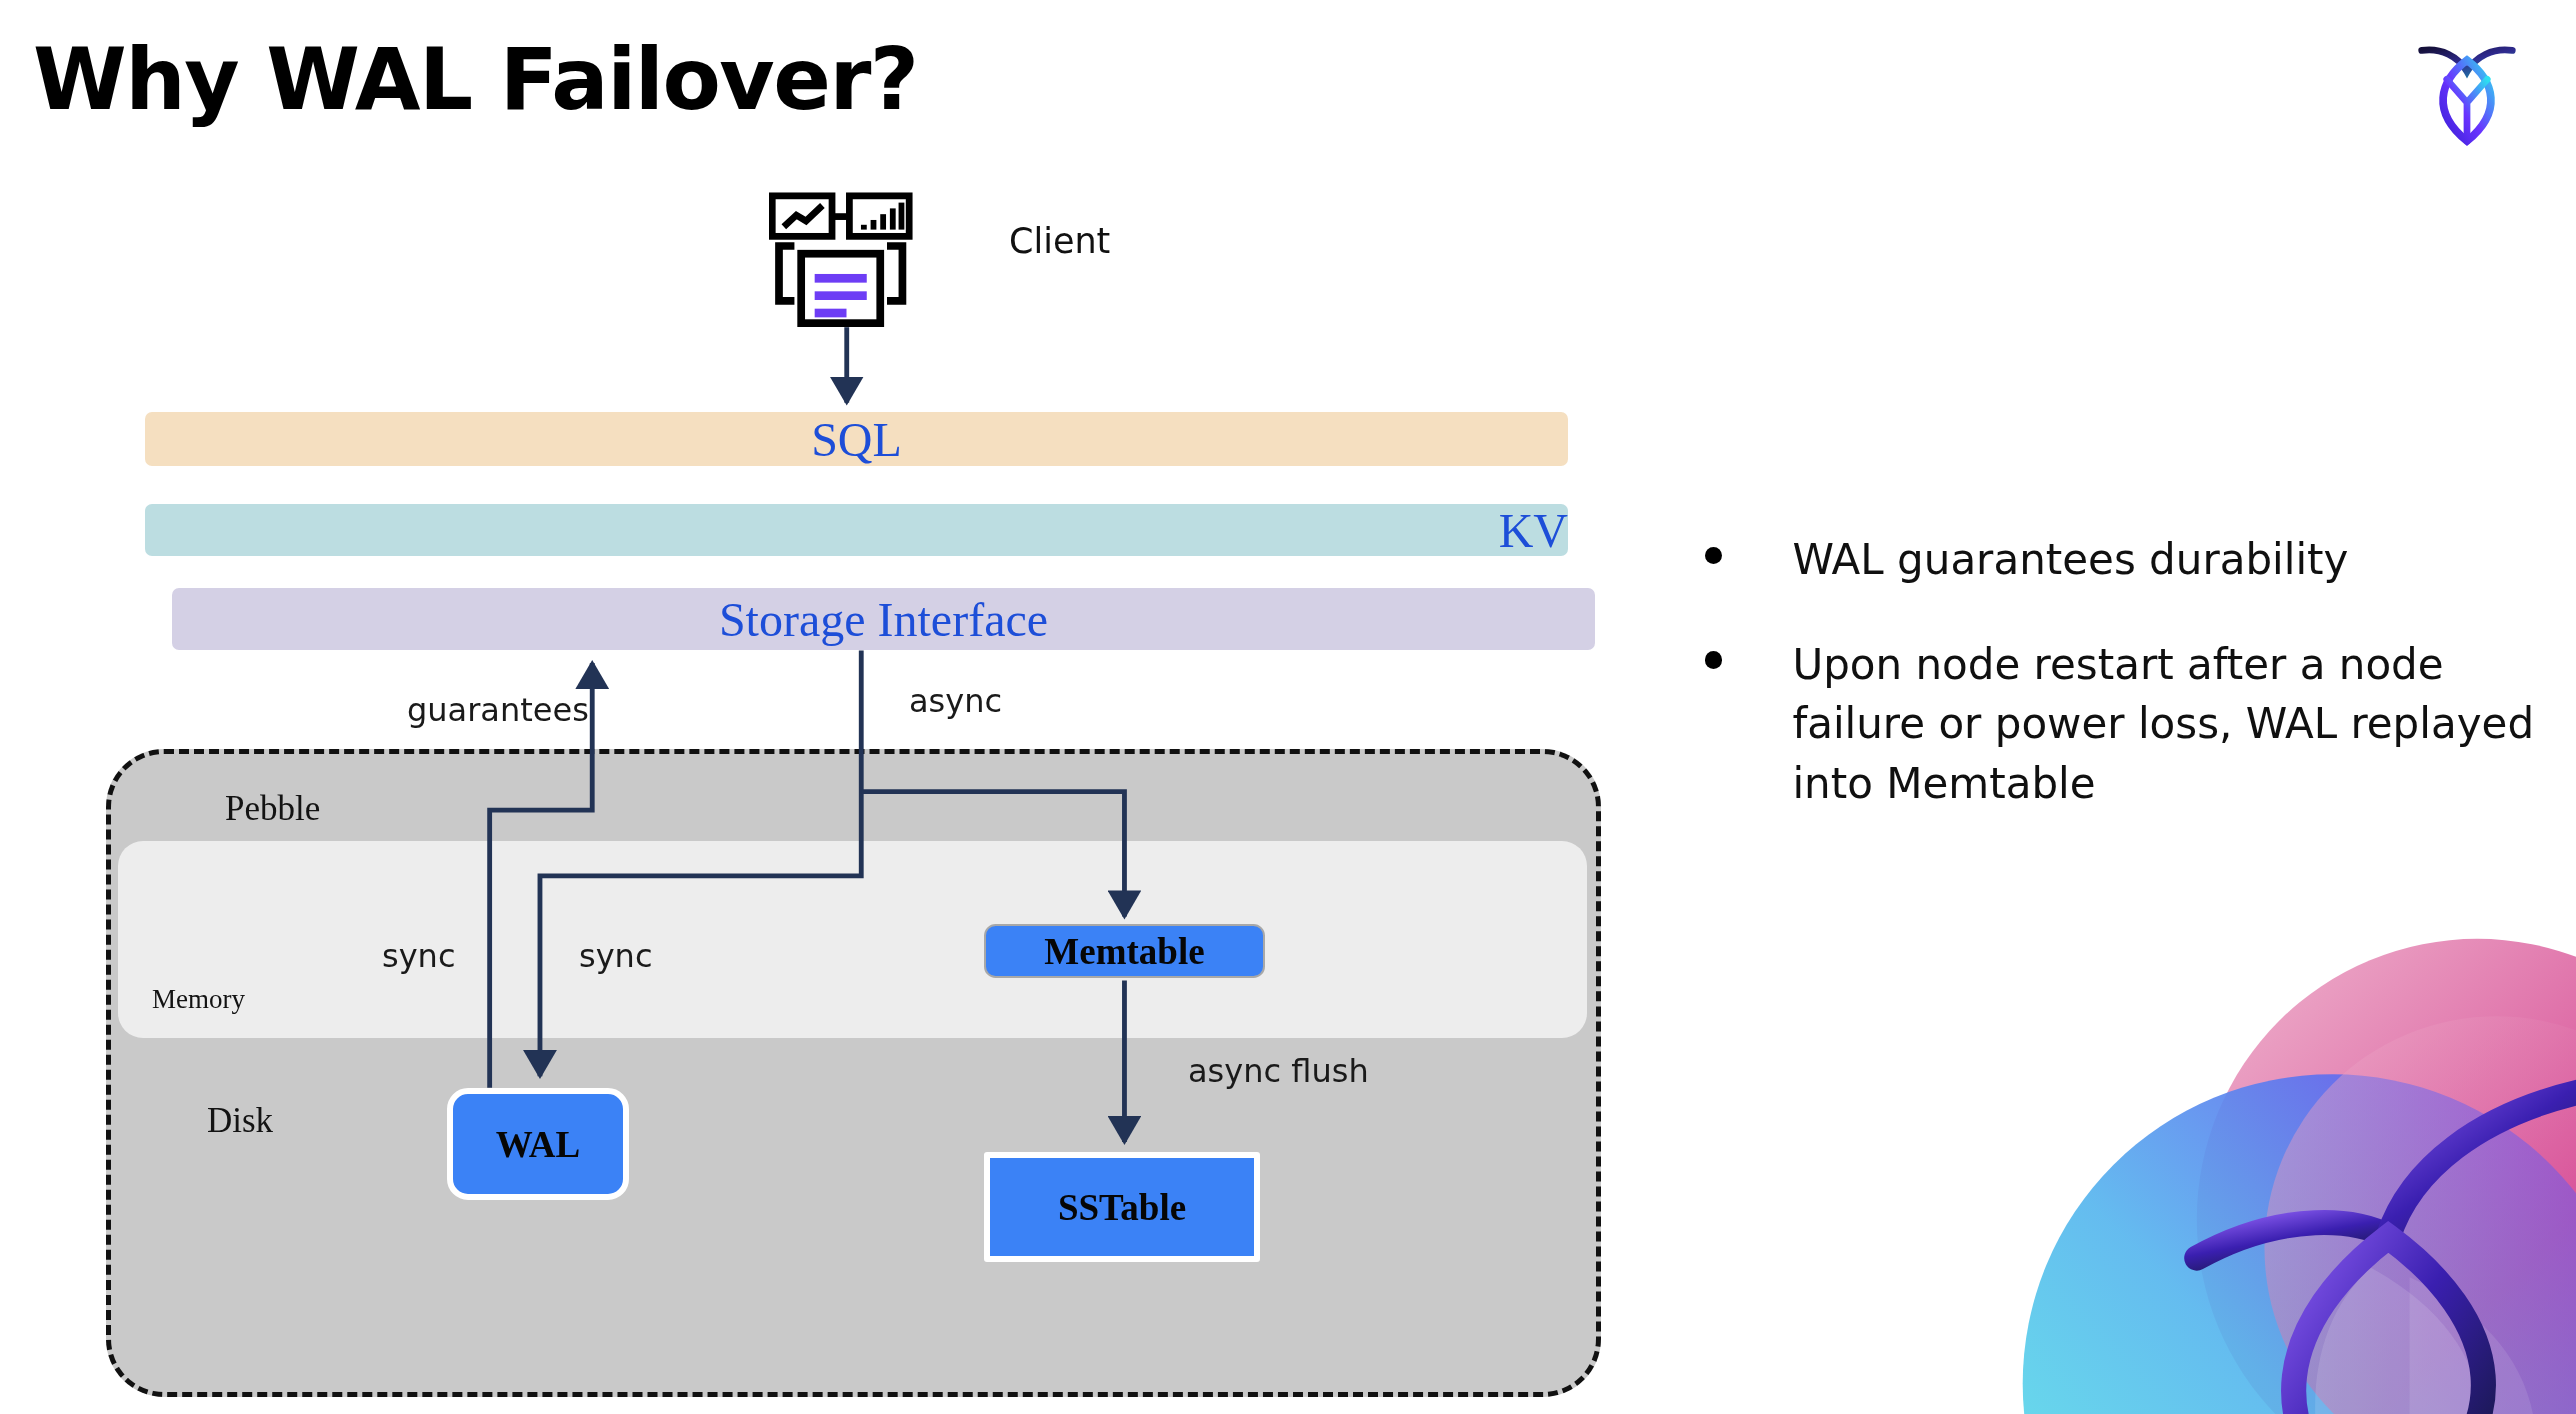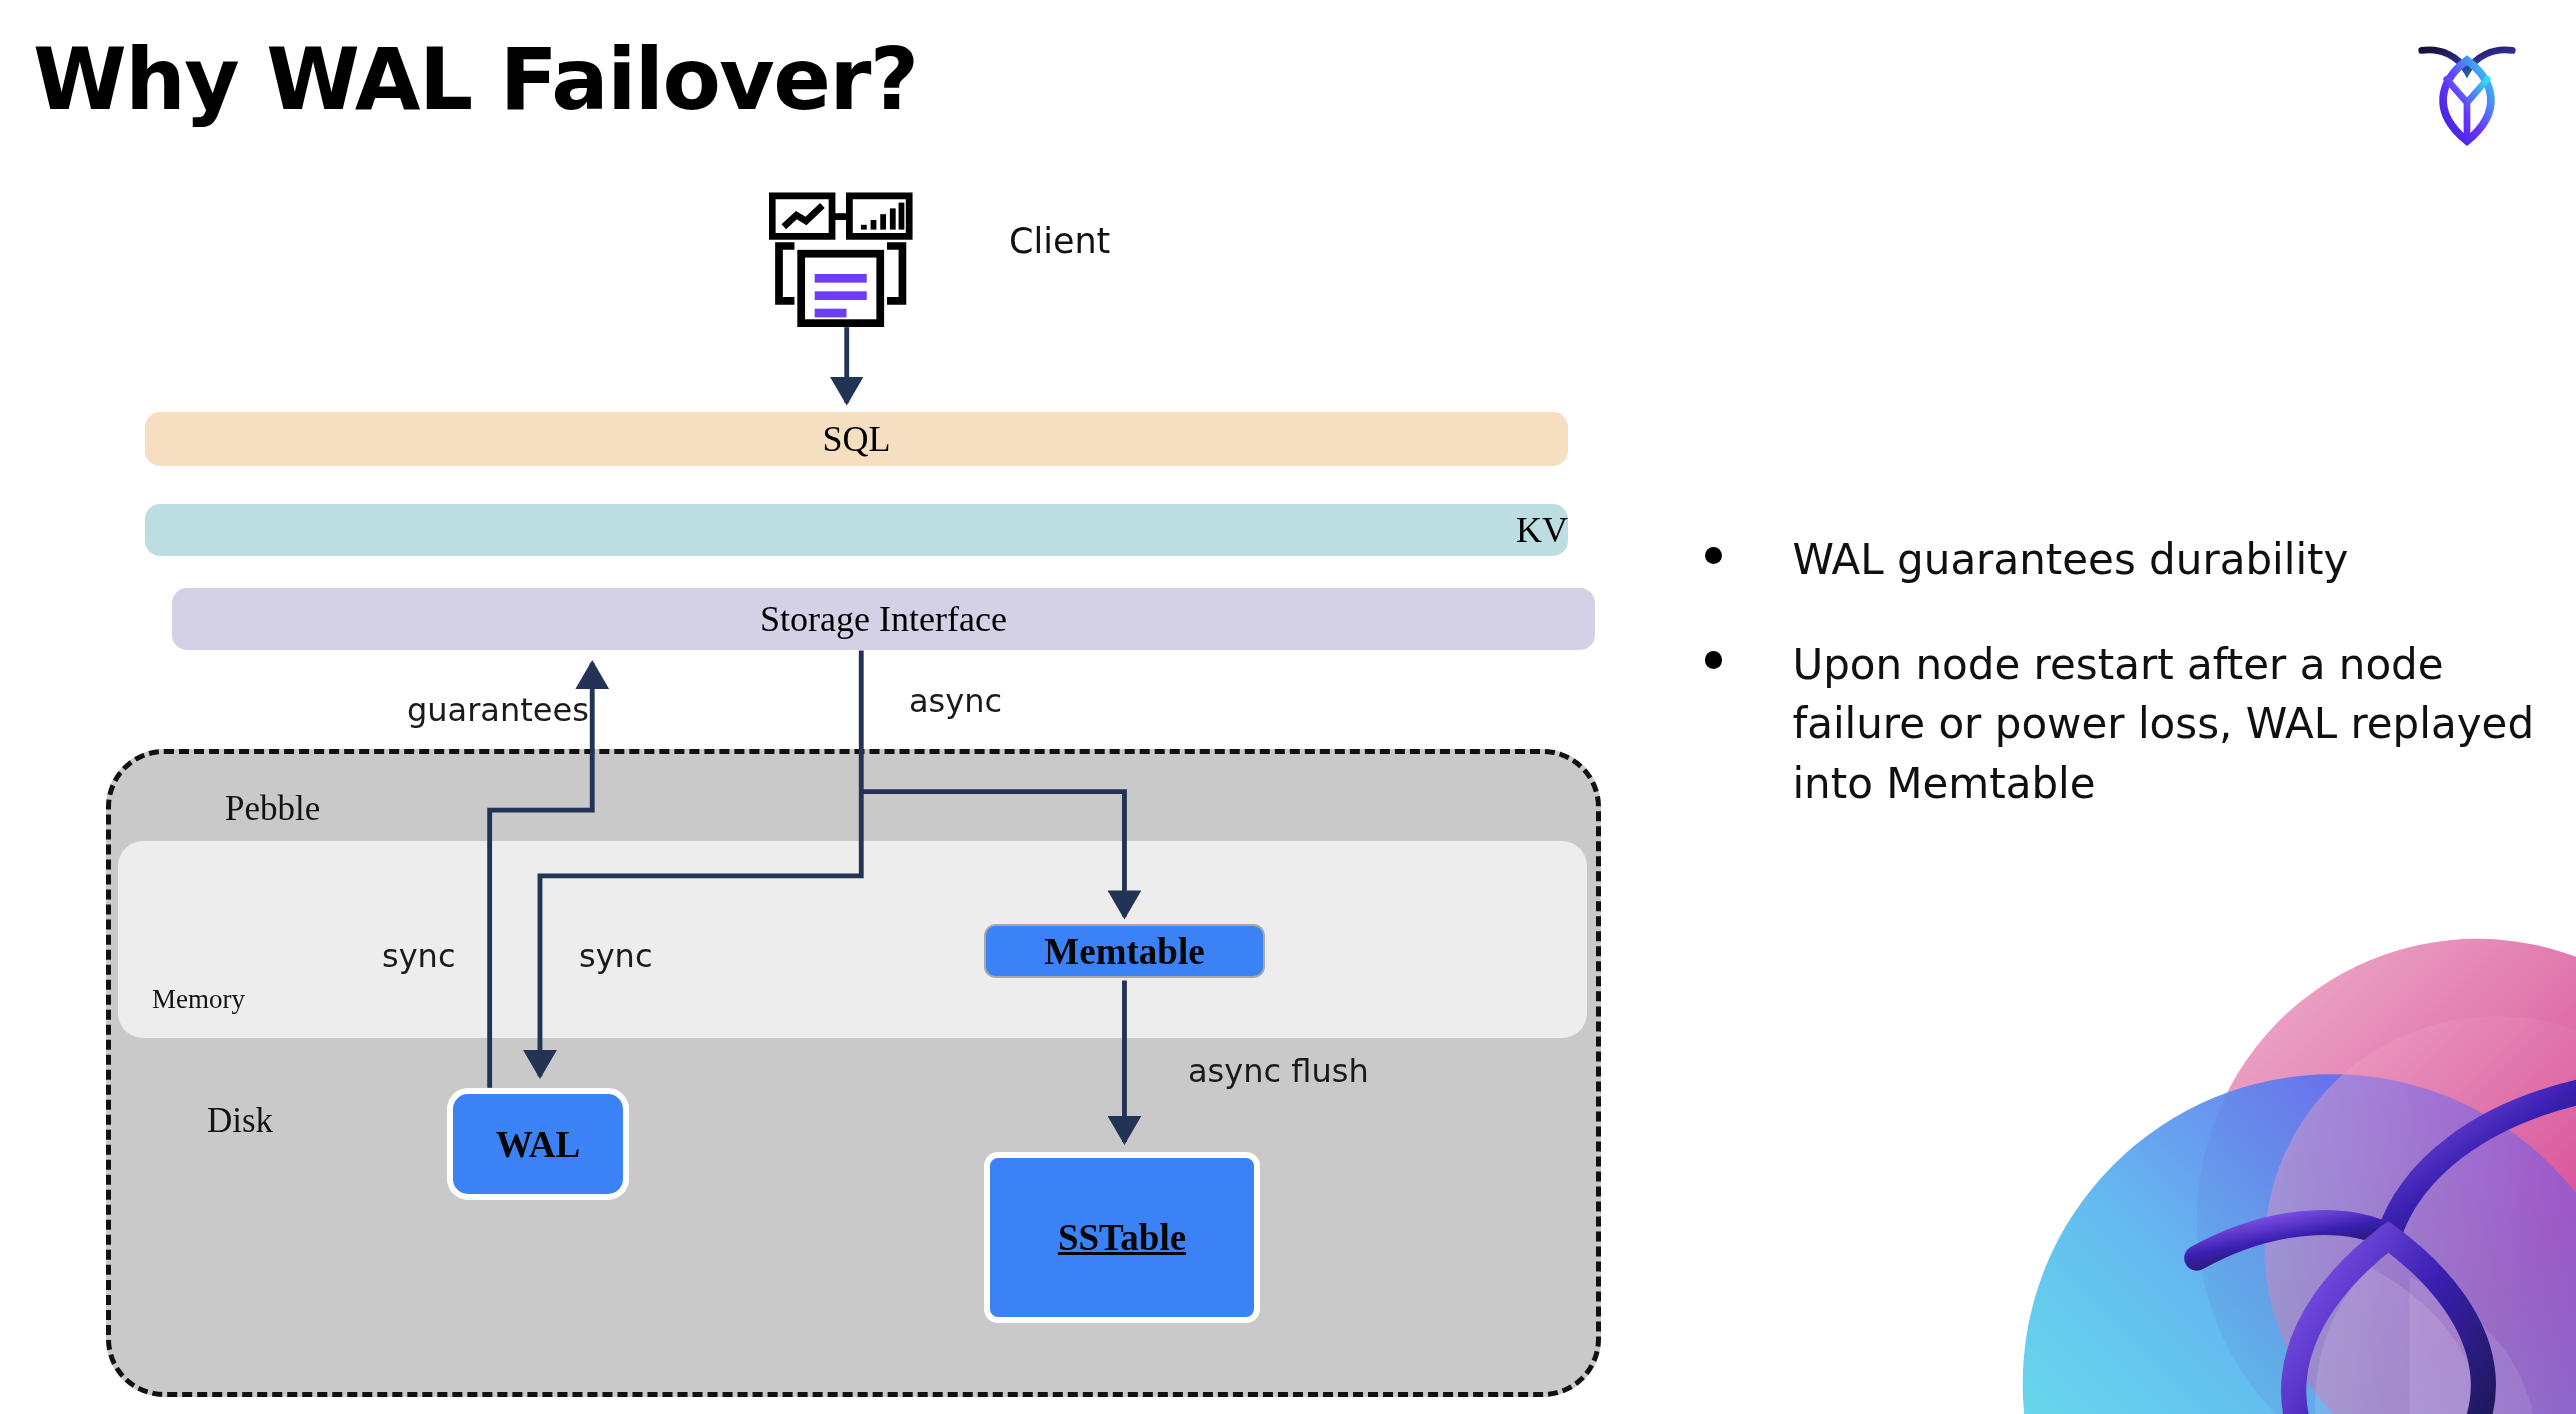--- a/index.html
+++ b/index.html
@@ -58,27 +58,27 @@
     top: 221px;
     font-size: 35px;
     color: #111;
     font-family: "DejaVu Sans", sans-serif;
     white-space: nowrap;
   }
 
   
   .layer-bar {
     position: absolute;
-    border-radius: 15px;
+    border-radius: 7px;
     display: flex;
     align-items: center;
     justify-content: center;
     font-family: "Liberation Serif", serif;
-    font-size: 36px;
-    color: #000000;
+    font-size: 48px;
+    color: #1d4ed8;
     left: 145px;
     width: 1423px;
   }
   #layer-sql   { top: 412px; height: 54px; }
   #layer-kv    { top: 504px; height: 52px; justify-content: flex-end; }
   #layer-store { top: 588px; height: 62px; margin-left: 27px; }
 
   
   #pebble-box {
     position: absolute;
@@ -152,24 +152,23 @@
     top: 1088px;
     width: 182px;
     height: 112px;
     border-radius: 21px;
     border: 6.8px solid #ffffff;
   }
   #node-sstable {
     left: 984px;
     top: 1152px;
     width: 276px;
-    height: 171px;
-    border-radius: 14px;
+    height: 110px;
+    border-radius: 3px;
     border: 6.8px solid #ffffff;
-    text-decoration: underline;
   }
 
   
   .edge-label {
     position: absolute;
     font-family: "DejaVu Sans", sans-serif;
     font-size: 32px;
     color: #1a1a1a;
     white-space: nowrap;
   }

